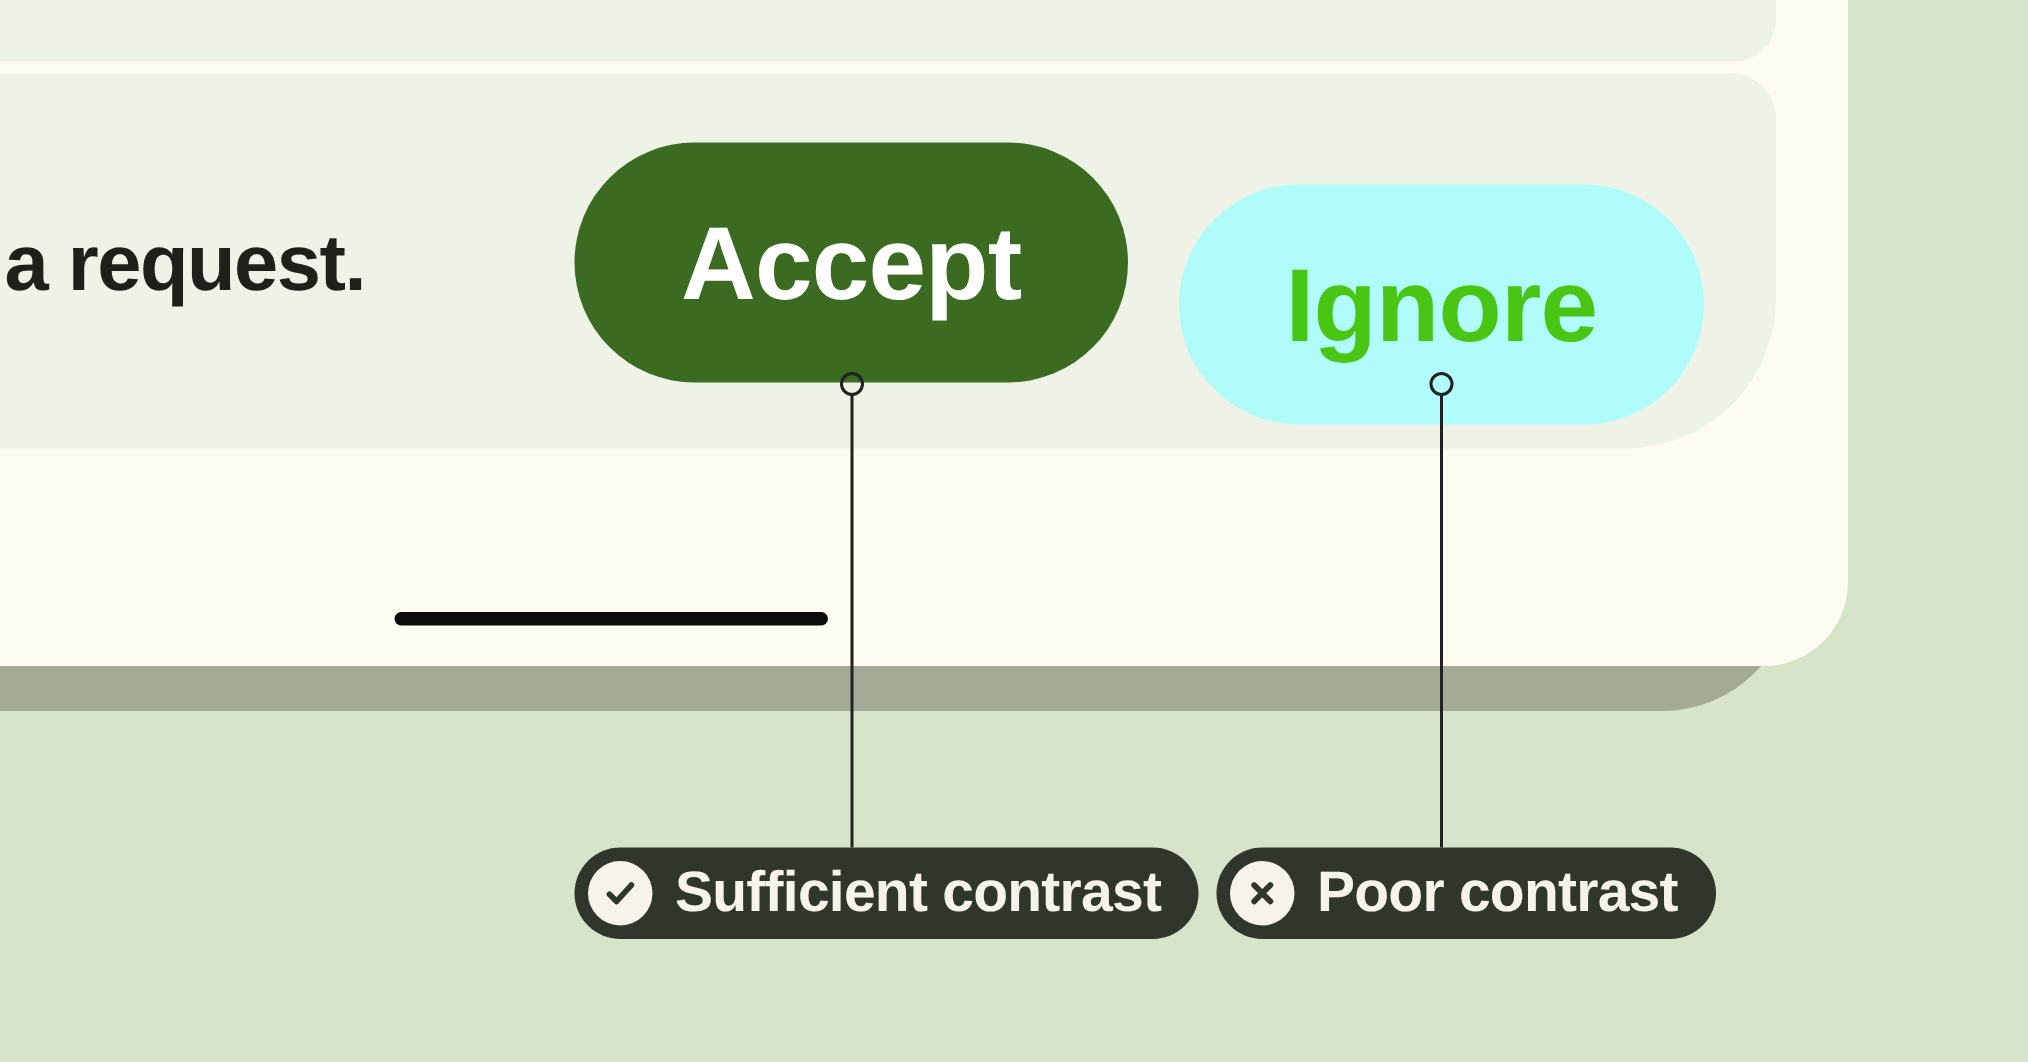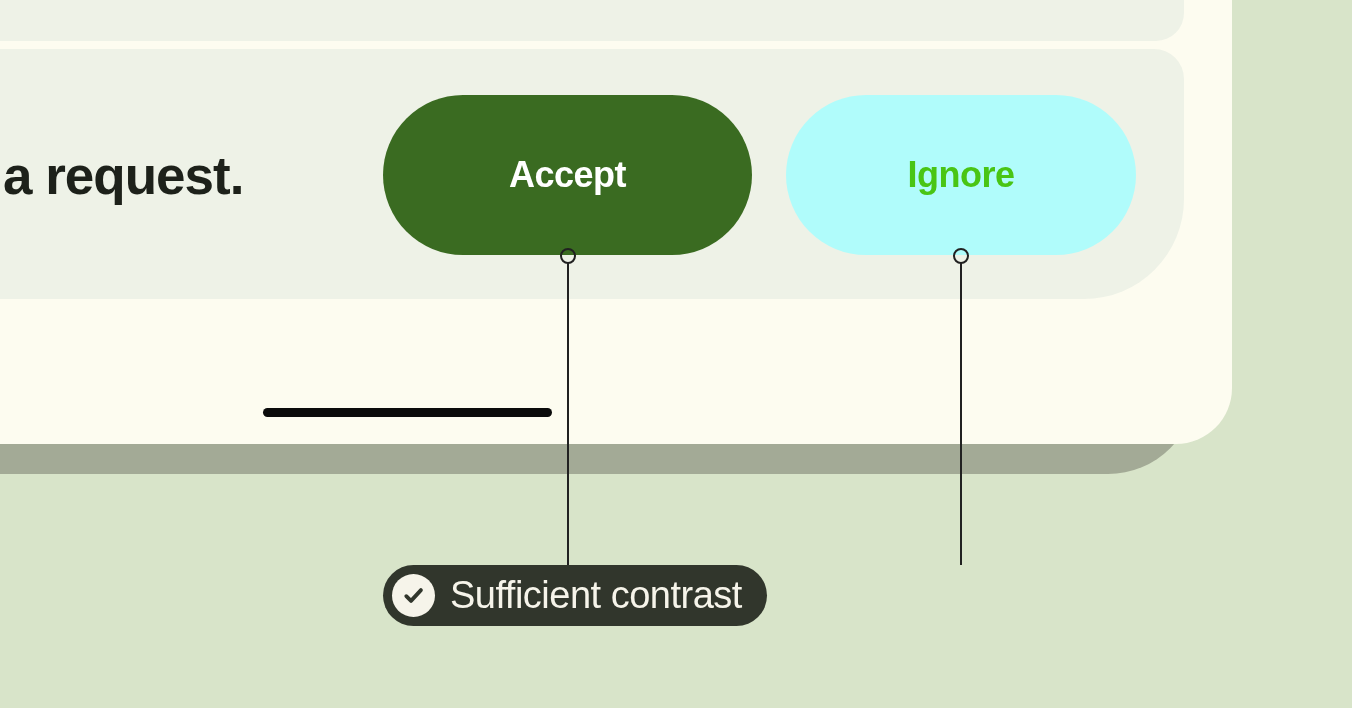--- a/index.html
+++ b/index.html
@@ -39,25 +39,25 @@
   .message-text{
     position:absolute;left:3px;top:46px;height:160px;
     display:flex;align-items:center;
     font-size:53px;font-weight:700;letter-spacing:-1px;
     color:#1d211a;white-space:nowrap;
   }
   .pill-button{
     position:absolute;top:46px;height:160px;
     display:flex;align-items:center;justify-content:center;
     border-radius:80px;
-    font-size:36px;font-weight:700;letter-spacing:-0.5px;
+    font-size:69px;font-weight:700;letter-spacing:-0.5px;
     white-space:nowrap;cursor:pointer;border:none;
   }
   .accept-button{left:383px;width:369px;background:#3a6b21;color:#ffffff;}
-  .ignore-button{left:786px;width:350px;background:#b0fcfb;color:#49c514;}
+  .ignore-button{left:786px;width:350px;background:#b0fcfb;color:#49c514;margin-top:28px;}
   .home-indicator{
     position:absolute;left:263px;top:408px;
     width:289px;height:9px;border-radius:5px;
     background:#0b0b0b;
   }
   
   .connector-line{
     position:absolute;top:263px;width:2px;height:302px;
     background:#212121;
   }
@@ -69,21 +69,21 @@
     background:transparent;box-sizing:border-box;
   }
   .connector-circle.circle-1{left:560px;}
   .connector-circle.circle-2{left:953px;}
   
   .annotation{
     position:absolute;top:565px;height:61px;
     display:flex;align-items:center;
     gap:15px;padding:0 25px 0 9px;
     background:#31362c;border-radius:31px;
-    color:#f6f4ea;font-size:38px;font-weight:400;letter-spacing:-0.5px;
+    color:#f6f4ea;font-size:38px;font-weight:700;letter-spacing:-0.5px;
     white-space:nowrap;
   }
   .annotation.sufficient{left:383px;}
   .annotation.poor{left:811px;}
   .annotation .icon-circle{
     flex:0 0 auto;width:43px;height:43px;border-radius:50%;
     background:#f6f4ea;
     display:flex;align-items:center;justify-content:center;
   }
 </style>
@@ -117,14 +117,22 @@
 
   <div class="annotation sufficient">
     <span class="icon-circle">
       <svg width="27" height="27" viewBox="0 0 24 24">
         <path d="M5.6 12.6l4.2 4.2 8.8-9.6" fill="none" stroke="#31362c" stroke-width="3.4" stroke-linecap="round" stroke-linejoin="round"></path>
       </svg>
     </span>
     <span>Sufficient contrast</span>
   </div>
 
+  <div class="annotation poor">
+    <span class="icon-circle">
+      <svg width="27" height="27" viewBox="0 0 24 24">
+        <path d="M7.2 7.2l9.6 9.6 M16.8 7.2l-9.6 9.6" fill="none" stroke="#31362c" stroke-width="3.4" stroke-linecap="round"></path>
+      </svg>
+    </span>
+    <span>Poor contrast</span>
+  </div>
 
 </div>
 
 </body></html>

